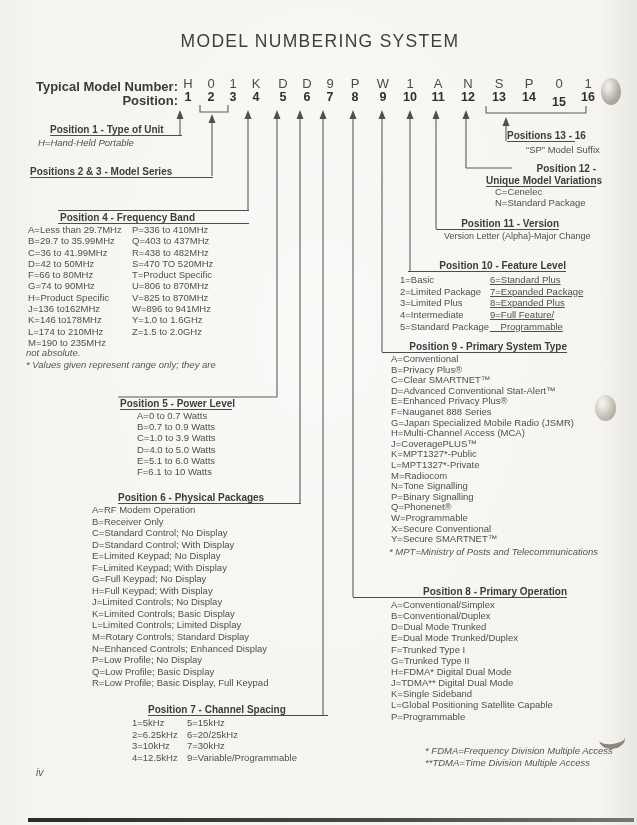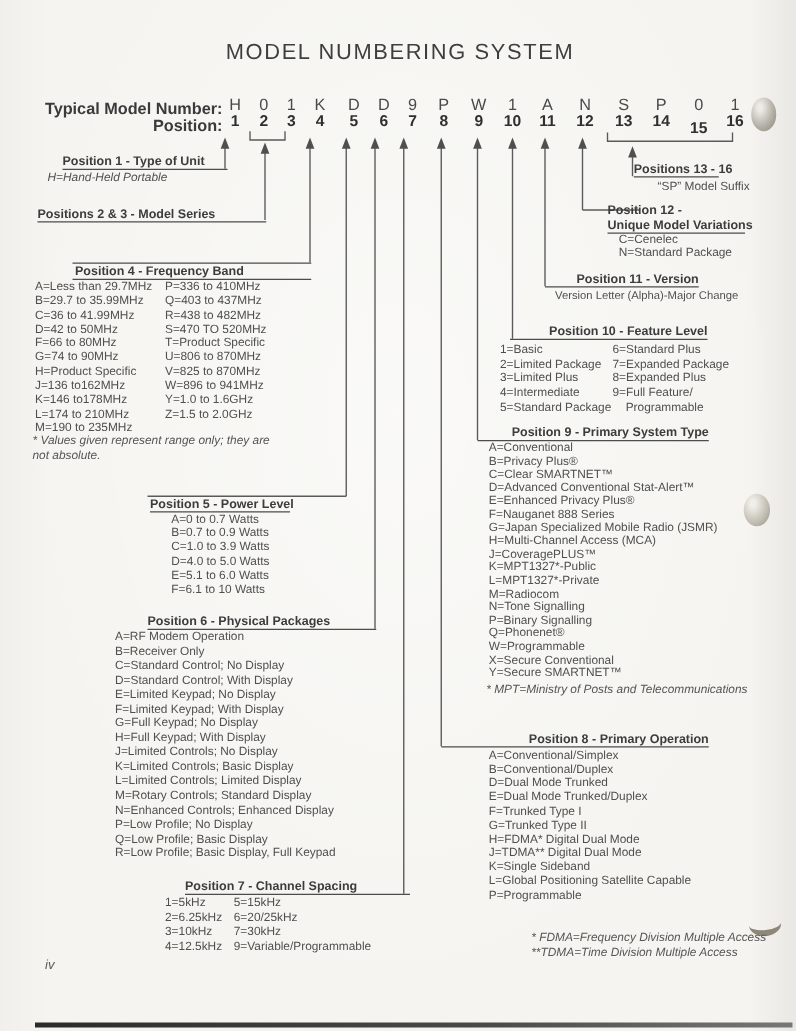--- a/index.html
+++ b/index.html
@@ -23,21 +23,21 @@
   .mnum{position:absolute;transform:translateX(-50%);font-size:12.5px;font-weight:bold;color:#2f2f2f;}
   #connector-svg{position:absolute;left:0;top:0;z-index:1;}
   .sec{position:absolute;z-index:2;}
   .hd{
     font-size:10px;font-weight:bold;color:#3c3c3c;line-height:11px;
     border-bottom:1px solid #4c4c4c;white-space:nowrap;
   }
   .hd-right{text-align:right;}
   .hd-box{border-top:1px solid #4c4c4c;padding:1px 0 0 2px;}
   .li{font-size:9.5px;color:#4f4f4f;white-space:nowrap;}
-  .pre{white-space:pre;}
+  .pre{white-space:pre;text-decoration:underline;}
   .cols{display:flex;}
   .lh113 .li{line-height:11.3px;} .lh112 .li{line-height:11.2px;}
   .lh115 .li{line-height:11.55px;} .lh116 .li{line-height:11.6px;}
   .lh117 .li{line-height:11.7px;} .lh106 .li{line-height:10.6px;}
   .lh111 .li{line-height:11.15px;} .lh105 .li{line-height:10.5px;}
   .note{font-size:9.5px;font-style:italic;color:#555;line-height:11.5px;white-space:nowrap;}
   .sub{font-size:9px;color:#4f4f4f;white-space:nowrap;}
   .blob{position:absolute;border-radius:50%;z-index:0;}
   #blob-top{left:601px;top:78px;width:20px;height:27px;
     background:radial-gradient(ellipse at 35% 30%, #ecebe5 10%, #b7b2a8 55%, #8e897e 95%);}
@@ -161,22 +161,22 @@
       <div class="li">S=470 TO 520MHz</div>
       <div class="li">T=Product Specific</div>
       <div class="li">U=806 to 870MHz</div>
       <div class="li">V=825 to 870MHz</div>
       <div class="li">W=896 to 941MHz</div>
       <div class="li">Y=1.0 to 1.6GHz</div>
       <div class="li">Z=1.5 to 2.0GHz</div>
     </div>
 </div>
 <div class="sec" style="left:26px;top:347px;">
+    <div class="note">not absolute.</div>
     <div class="note">* Values given represent range only; they are</div>
-    <div class="note">not absolute.</div>
   </div>
 
 <div class="sec hd" style="left:120px;top:398px;width:112px;">Position 5 - Power Level</div>
 <div class="sec lh112" style="left:137px;top:410px;">
     <div class="li">A=0 to 0.7 Watts</div>
     <div class="li">B=0.7 to 0.9 Watts</div>
     <div class="li">C=1.0 to 3.9 Watts</div>
     <div class="li">D=4.0 to 5.0 Watts</div>
     <div class="li">E=5.1 to 6.0 Watts</div>
     <div class="li">F=6.1 to 10 Watts</div>
@@ -216,21 +216,21 @@
       <div class="li">7=30kHz</div>
       <div class="li">9=Variable/Programmable</div>
     </div>
 </div>
 
 <div id="page-number">iv</div>
 
 <div class="sec hd hd-right" style="left:507px;top:130px;width:68px;">Positions 13 - 16</div>
 <div class="sec li" style="left:526px;top:144px;">“SP” Model Suffix</div>
 
-<div class="sec hd" style="left:486px;top:163px;width:110px;text-align:left;border-bottom:none;">Position 12 -</div>
+<div class="sec hd" style="left:486px;top:163px;width:110px;text-align:right;border-bottom:none;">Position 12 -</div>
 <div class="sec hd" style="left:486px;top:175px;width:110px;text-align:center;">Unique Model Variations</div>
 <div class="sec lh105" style="left:495px;top:187px;">
     <div class="li">C=Cenelec</div>
     <div class="li">N=Standard Package</div>
   </div>
 
 <div class="sec hd hd-right" style="left:436px;top:218px;width:123px;">Position 11 - Version</div>
 <div class="sec sub" style="left:444px;top:231px;">Version Letter (Alpha)-Major Change</div>
 
 <div class="sec hd hd-right" style="left:408px;top:260px;width:158px;">Position 10 - Feature Level</div>

